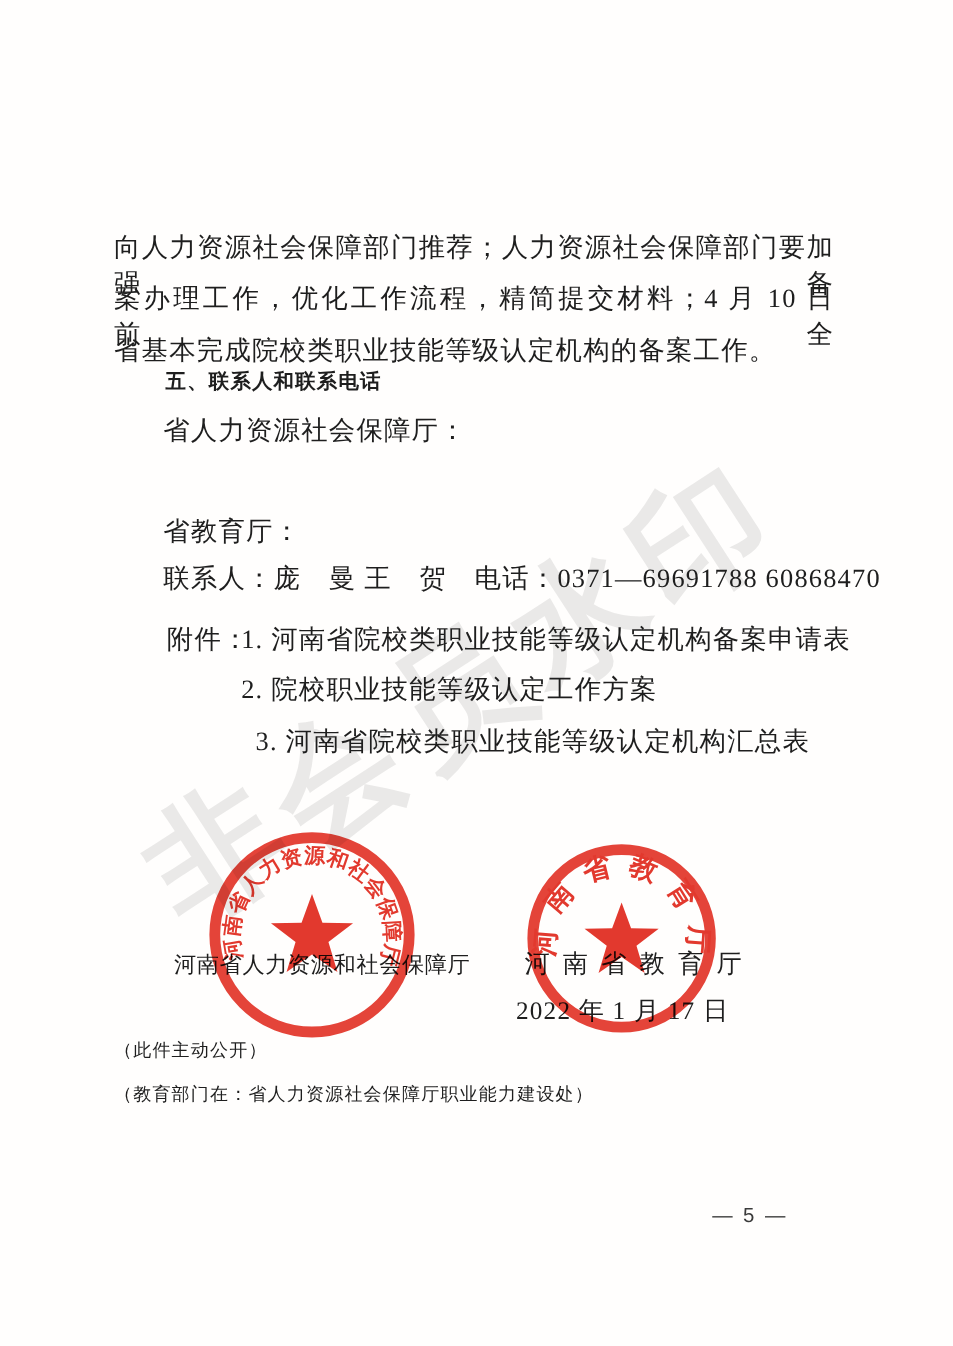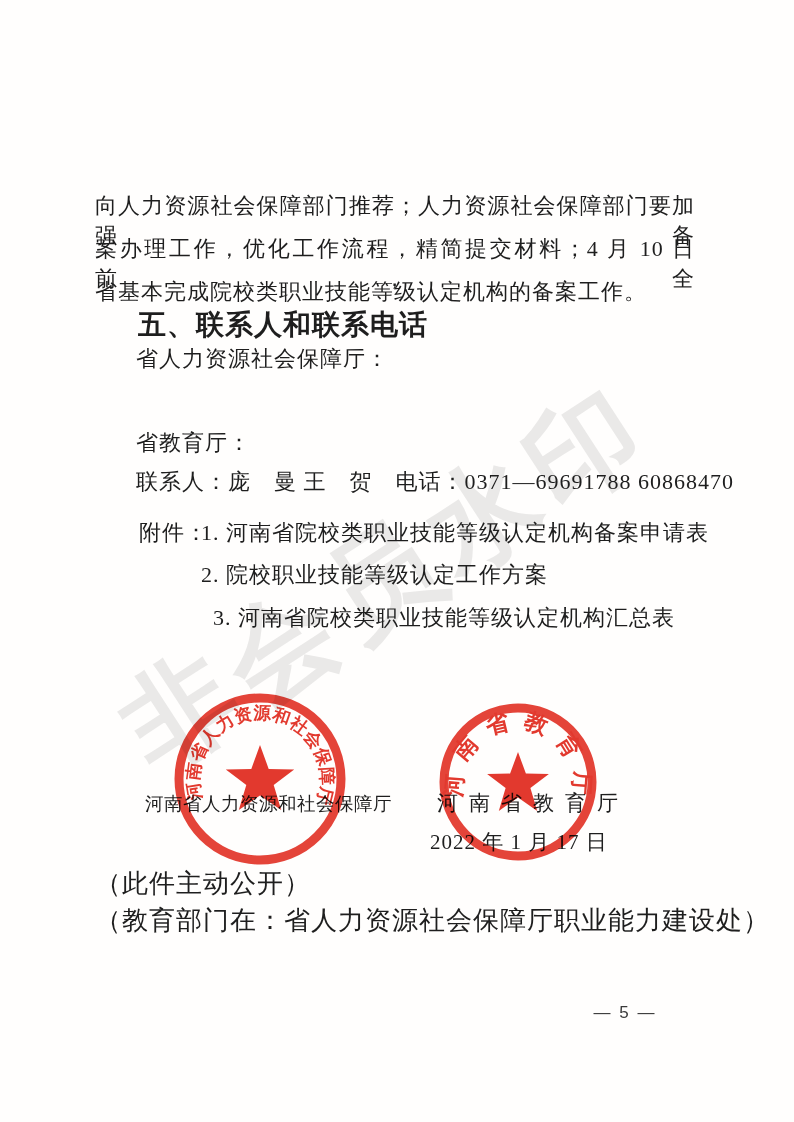--- a/index.html
+++ b/index.html
@@ -30,27 +30,27 @@
     white-space:normal;
   }
   .jline{
     text-align:justify;text-align-last:justify;
     -moz-text-align-last:justify;
     text-justify:inter-character;
   }
   .heading{
     left:138px;top:306px;
     font-family:"Liberation Sans","DejaVu Sans",sans-serif;
-    font-weight:700;font-size:28px;letter-spacing:1px;
+    font-weight:700;font-size:17px;letter-spacing:1px;
   }
   .contact{font-size:22px;letter-spacing:1px;left:136px;}
   .attach{font-size:22px;letter-spacing:1px;}
   .seal{position:absolute;z-index:2;mix-blend-mode:multiply;opacity:.93;}
   .sig{font-size:19px;letter-spacing:.5px;}
-  .footnote{left:95px;font-size:26px;letter-spacing:1px;}
+  .footnote{left:95px;font-size:15px;letter-spacing:1px;}
   .pagenum{
     left:560px;top:1003px;width:130px;text-align:center;
     font-size:17px;color:#3a3a3a;letter-spacing:2px;
     font-family:"Liberation Sans","DejaVu Sans",sans-serif;
   }
 </style>
 </head>
 <body>
 
 <div class="page">

